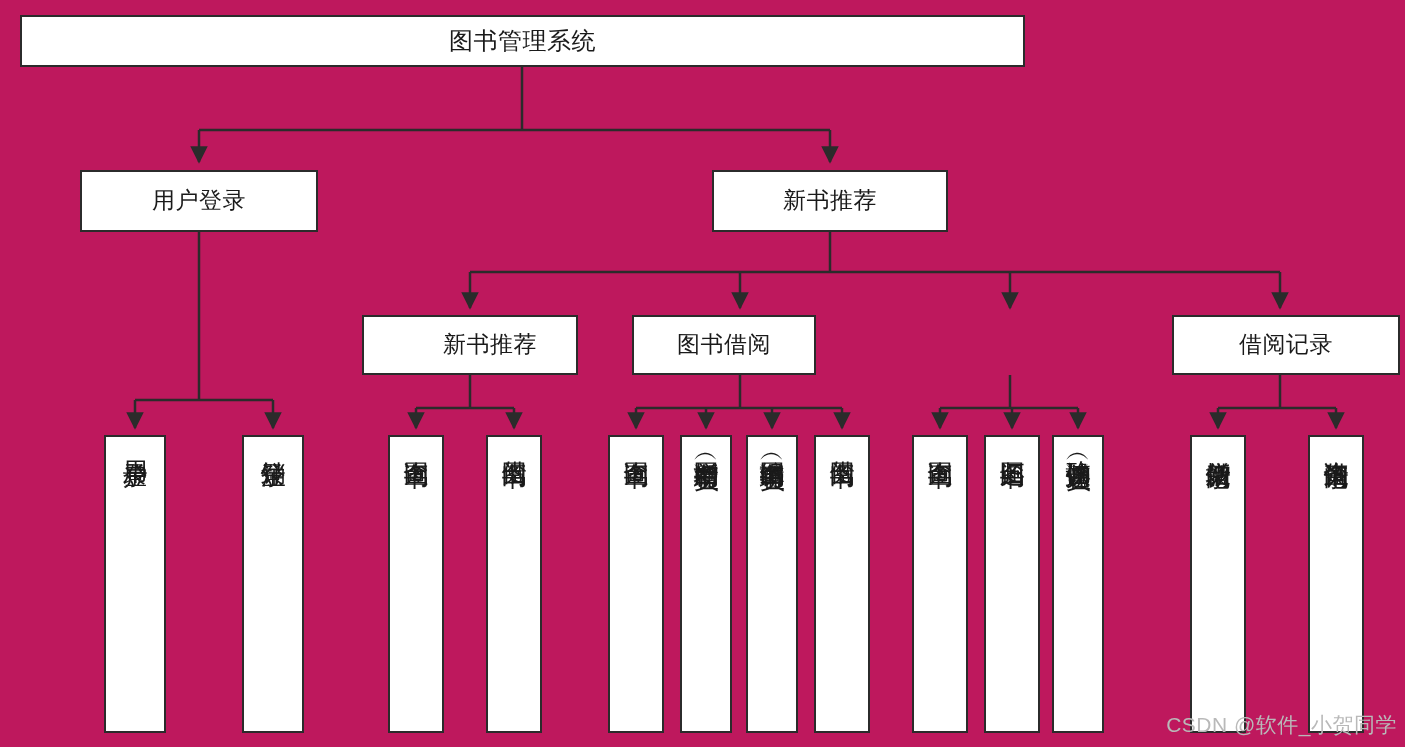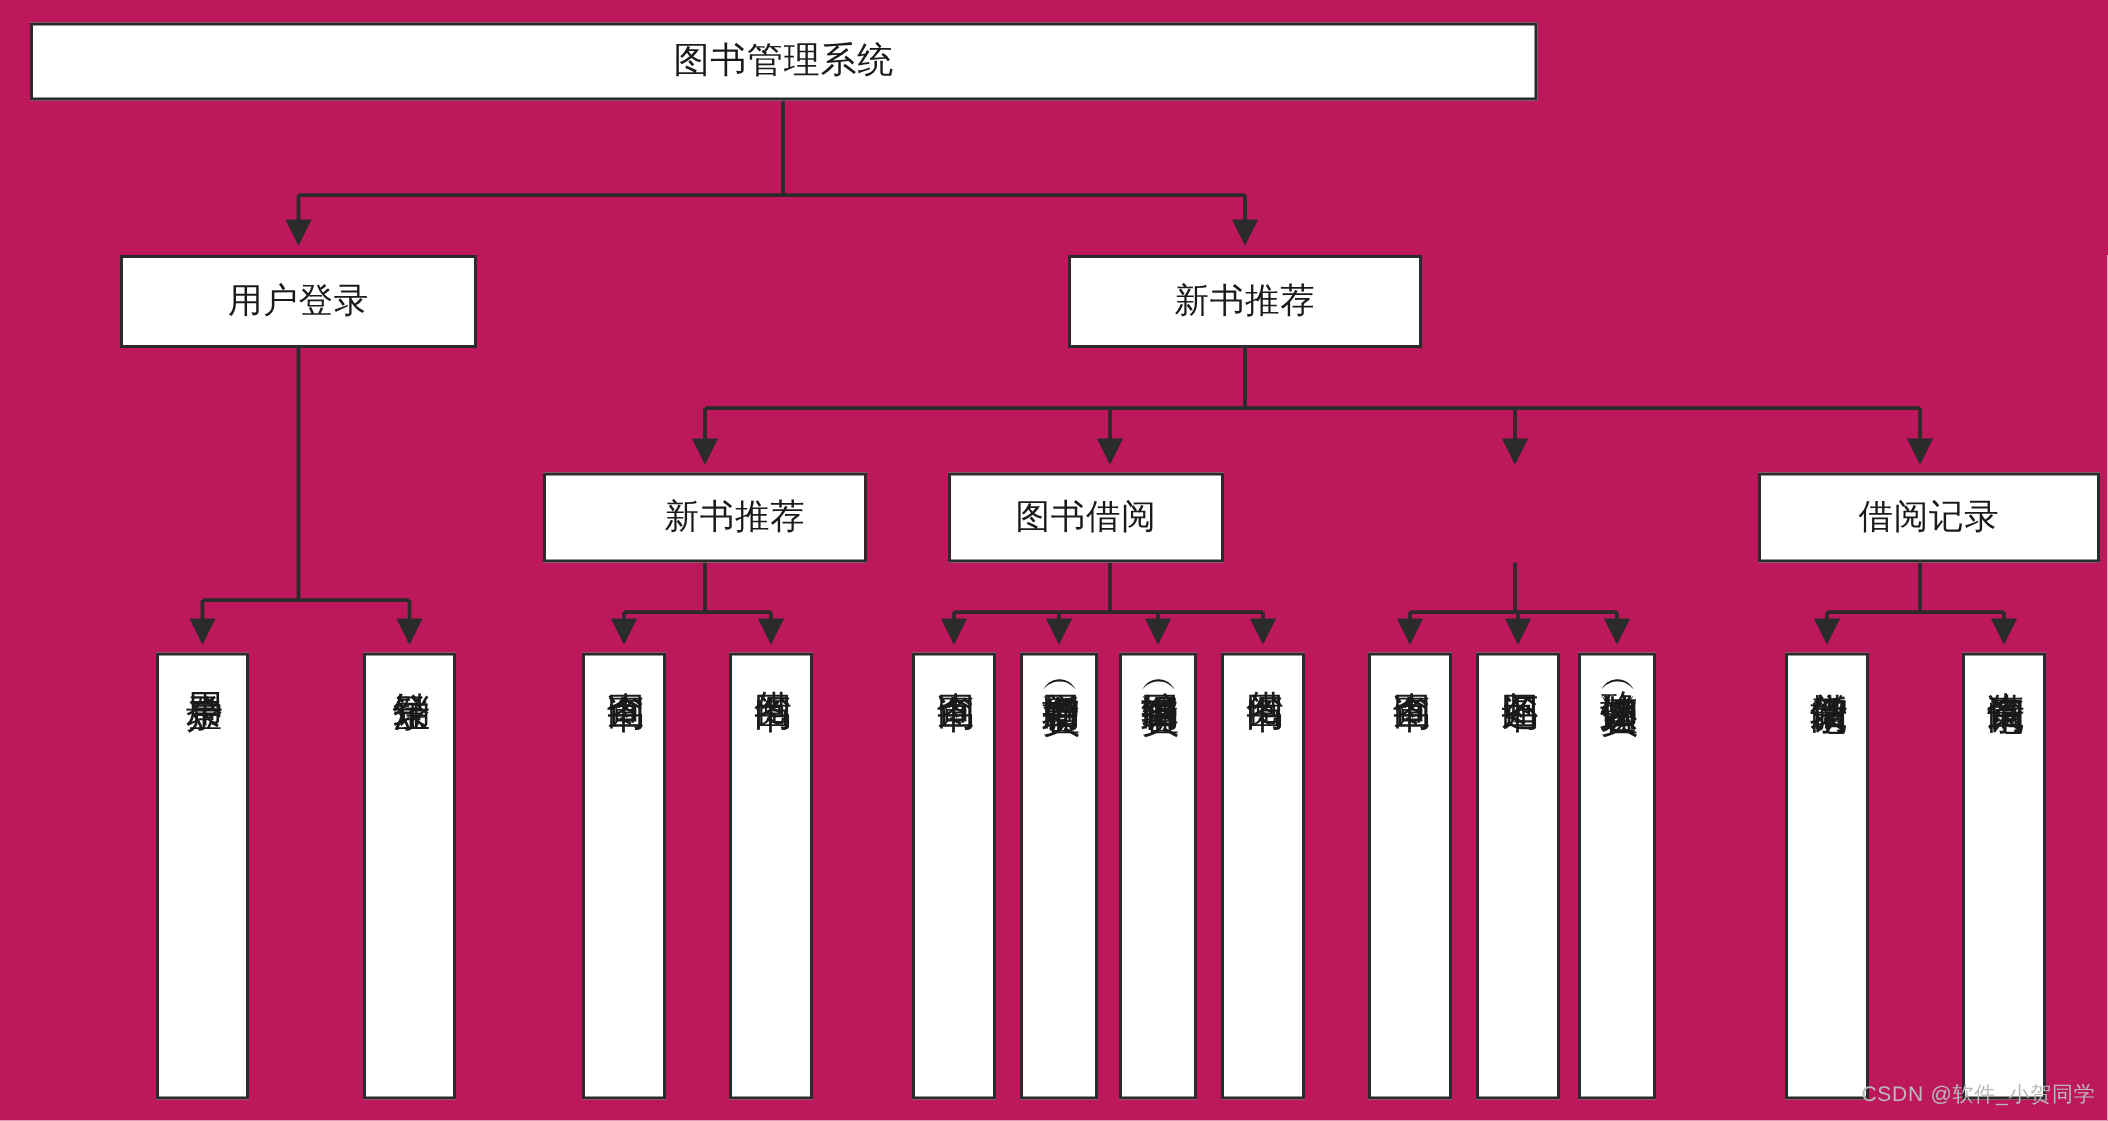--- a/index.html
+++ b/index.html
@@ -58,21 +58,21 @@
     text-orientation: upright;
     font-size: 25px;
     line-height: 1.02;
     letter-spacing: 1px;
     white-space: nowrap;
   }
   .watermark {
     position: absolute;
     right: 8px;
     bottom: 8px;
-    font-size: 14px;
+    font-size: 21px;
     color: #b9b9b9;
     z-index: 5;
     white-space: nowrap;
     letter-spacing: 0.5px;
   }
 </style>
 </head>
 <body>
 
 <div id="canvas">

